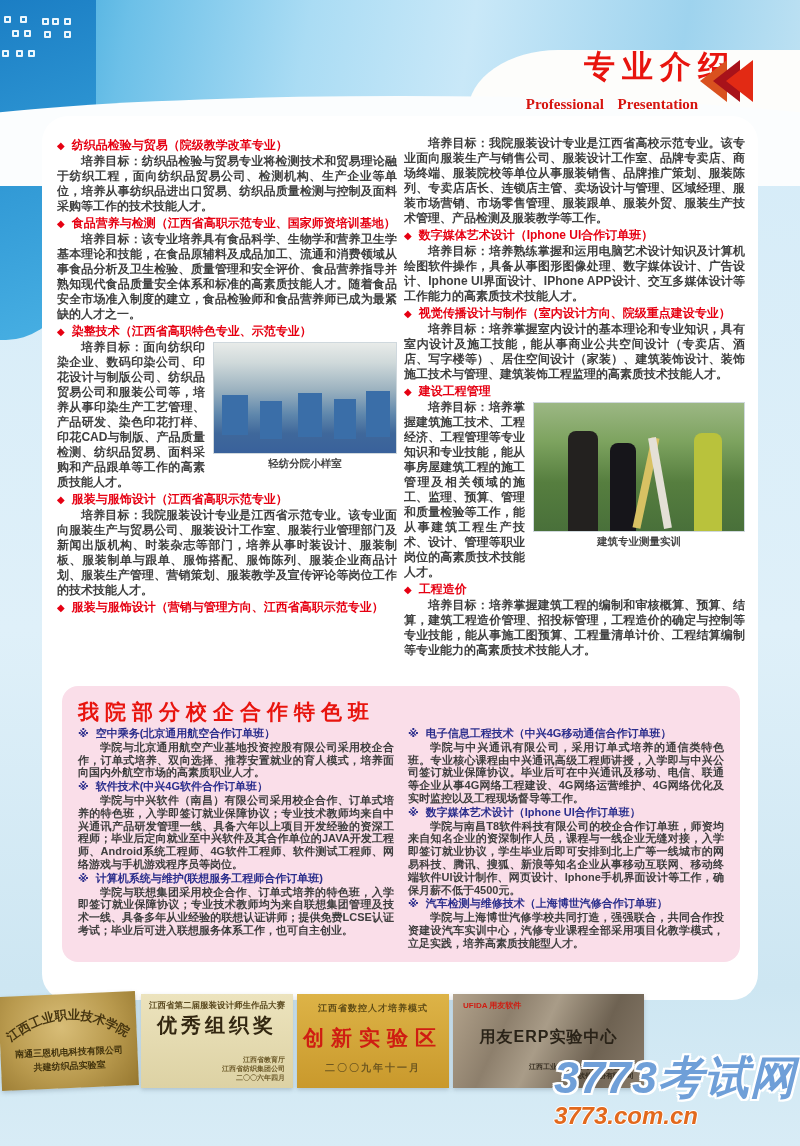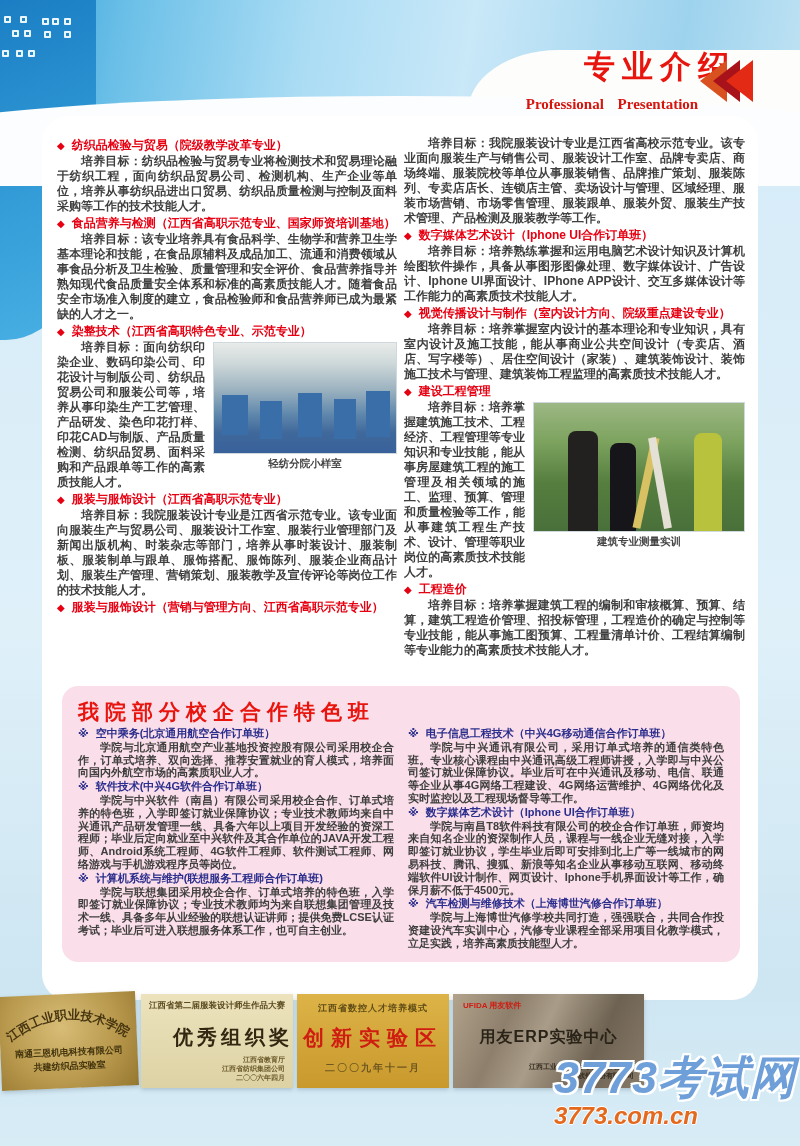--- a/index.html
+++ b/index.html
@@ -69,21 +69,21 @@
   
   .plaques { position:absolute; left:0; top:994px; width:800px; height:98px; z-index:3;
     display:flex; gap:4px; }
   .plaque { height:94px; position:relative; overflow:hidden; color:#4a3a14;
     box-shadow:0 2px 4px rgba(60,80,100,.25); }
   .pl1 { width:137px; background:radial-gradient(circle at 45% 35%,#d8bd77 0%,#b99a4e 55%,#96772f 100%);
     transform:rotate(-2.5deg); transform-origin:50% 50%; }
   .pl1 .sub { font-size:9px; font-weight:bold; text-align:center; color:#42330d; line-height:12px; margin-top:2px; }
   .pl2 { width:152px; background:linear-gradient(180deg,#ece3bd,#ddd2a4); }
   .pl2 .top { font-size:8.5px; font-weight:bold; text-align:center; margin-top:6px; color:#5c4b20; }
-  .pl2 .main { font-size:20px; font-weight:bold; text-align:right; letter-spacing:4px; margin-top:12px; color:#332711; }
+  .pl2 .main { font-size:20px; font-weight:bold; text-align:center; letter-spacing:4px; color:#332711; }
   .pl2 .small { position:absolute; right:8px; bottom:6px; font-size:7px; line-height:9px; text-align:right; color:#6e5c2c; font-weight:bold;}
   .pl3 { width:152px; background:linear-gradient(180deg,#ddb347,#c9992c); }
   .pl3 .top { font-size:9px; font-weight:bold; text-align:center; margin-top:8px; color:#5f4c16; letter-spacing:1px;}
   .pl3 .main { font-size:21px; font-weight:bold; text-align:center; letter-spacing:7px; margin-top:9px; color:#cf1d12; }
   .pl3 .date { font-size:10px; font-weight:bold; text-align:center; margin-top:9px; color:#6e5720; letter-spacing:2px;}
   .pl4 { width:152px; background:linear-gradient(180deg,#e9e7df,#d4d2c6); color:#1e1e1e; }
   .pl4 .logo-row { display:flex; align-items:center; gap:4px; margin:7px 0 0 12px; }
   .pl4 .logo-cn { font-size:9px; font-weight:bold; color:#333; line-height:10px; }
   .pl4 .logo-en { font-size:6px; color:#777; line-height:7px; }
   .pl4 .main { font-size:13.5px; font-weight:bold; text-align:center; margin-top:7px; line-height:21px; color:#141414; }

